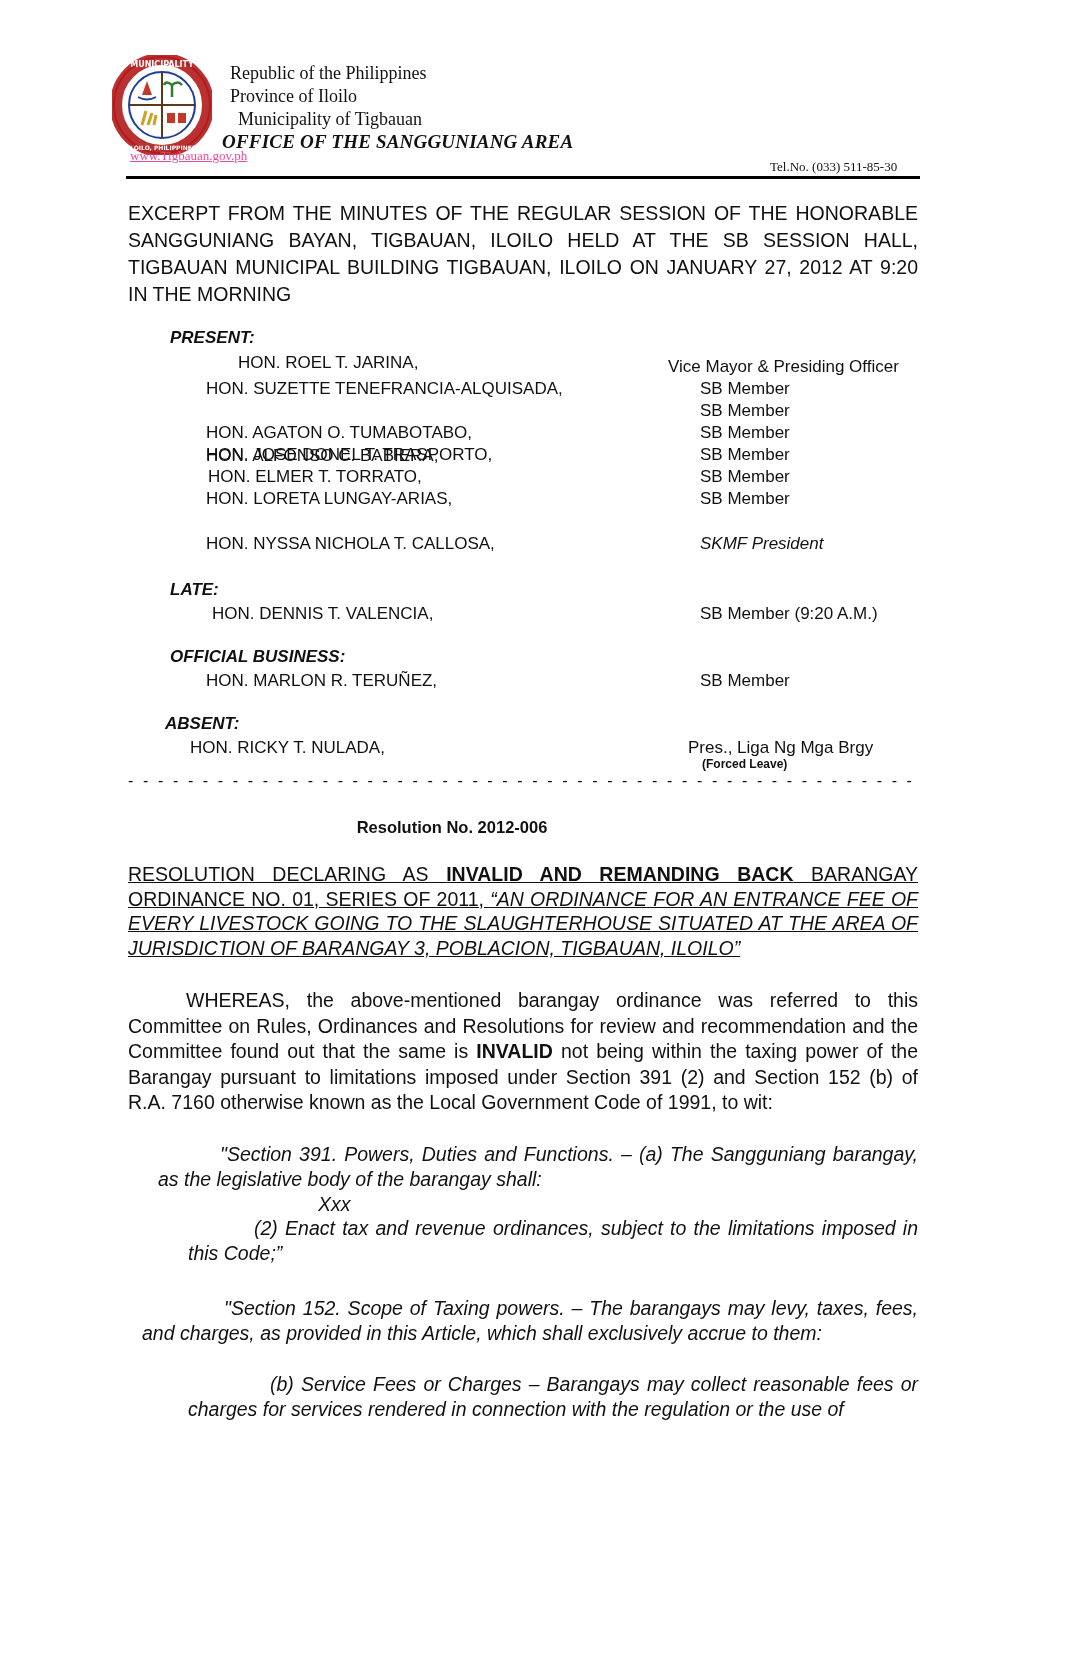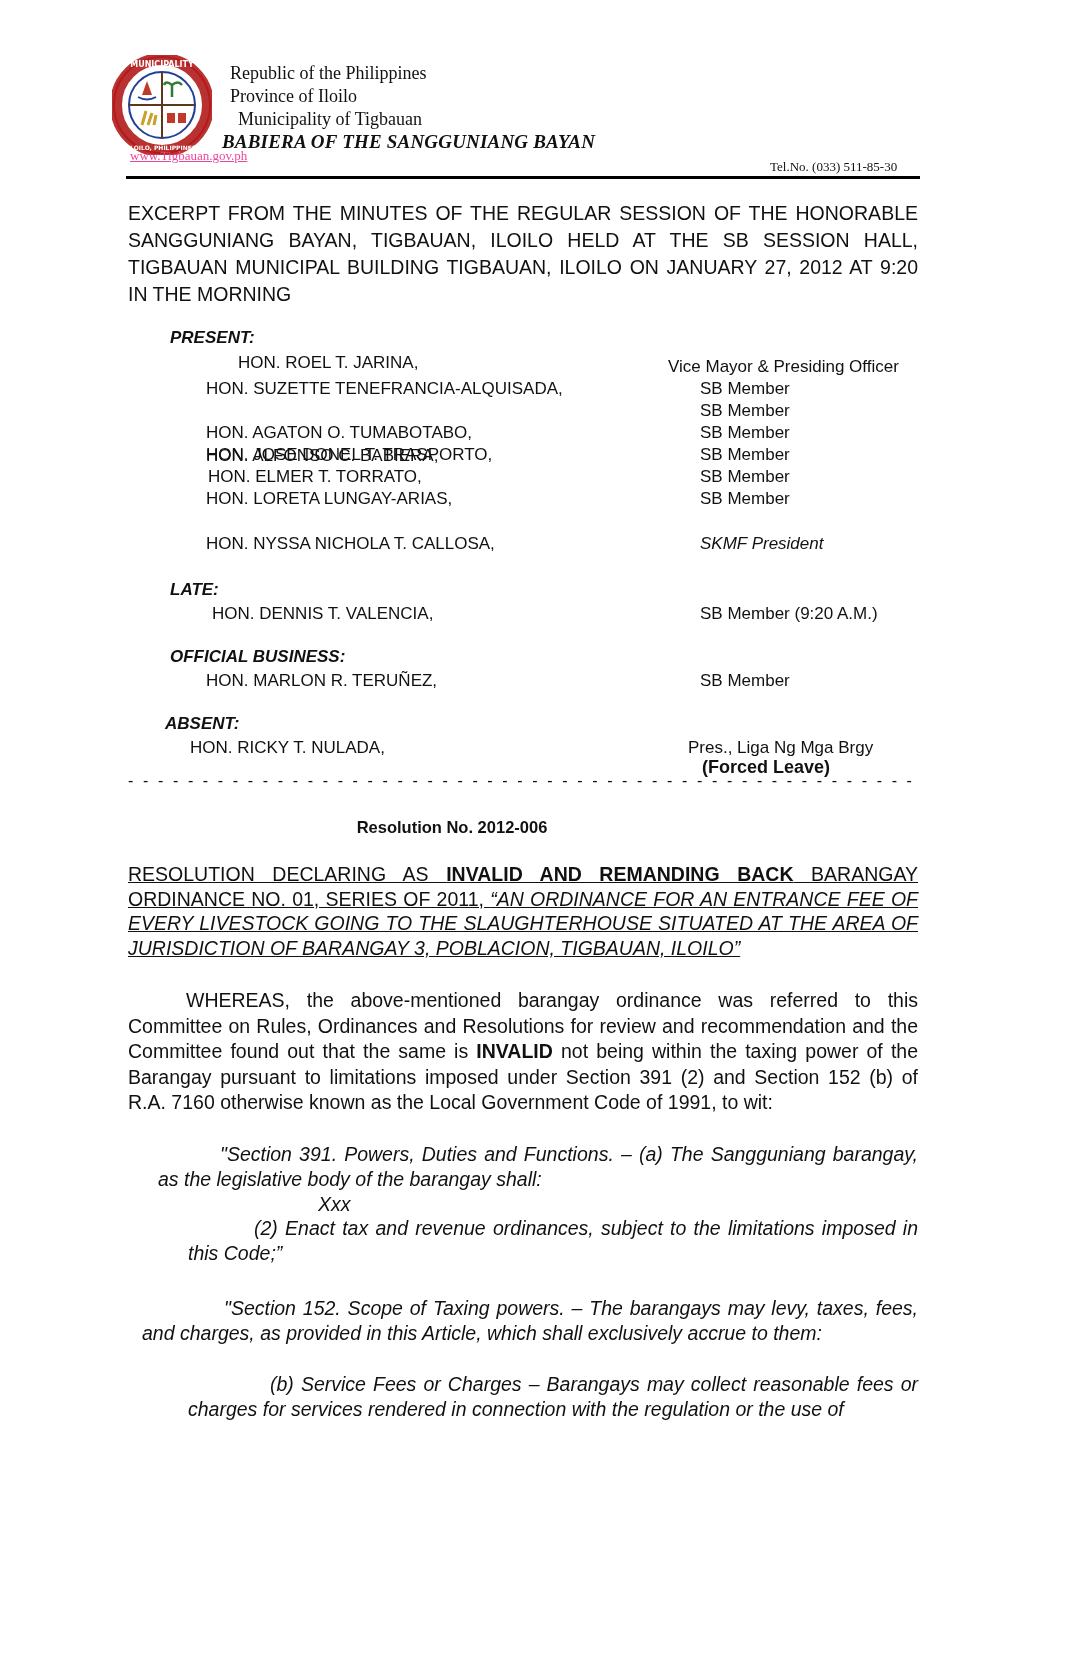--- a/index.html
+++ b/index.html
@@ -59,21 +59,21 @@
     <path d="M30 70 L34 56 M36 70 L40 58 M42 70 L44 60" stroke="#c9a227" stroke-width="3"></path>
     <rect x="55" y="58" width="8" height="10" fill="#c0392b"></rect>
     <rect x="66" y="58" width="8" height="10" fill="#c0392b"></rect>
     <text x="50" y="12" font-size="8" text-anchor="middle" fill="#fff" font-family="DejaVu Sans, sans-serif" font-weight="bold">MUNICIPALITY</text>
     <text x="50" y="95" font-size="6" text-anchor="middle" fill="#fff" font-family="DejaVu Sans, sans-serif" font-weight="bold">ILOILO, PHILIPPINES</text>
   </svg>
 </div>
 <div class="abs serif lh" id="lh1">Republic of the Philippines</div>
 <div class="abs serif lh" id="lh2">Province of Iloilo</div>
 <div class="abs serif lh" id="lh3">Municipality of Tigbauan</div>
-<div class="abs serif lh" id="lh4">BABIERA OF THE SANGGUNIANG BAYAN</div>
+<div class="abs serif lh" id="lh4">OFFICE OF THE SANGGUNIANG AREA</div>
 <a class="abs serif" id="website">www.Tigbauan.gov.ph</a>
 <div class="abs serif" id="telno">Tel.No. (033) 511-85-30</div>
 <div class="abs" id="hrule"></div>
 
 <div class="abs" id="excerpt">EXCERPT FROM THE MINUTES OF THE REGULAR SESSION OF THE HONORABLE SANGGUNIANG BAYAN, TIGBAUAN, ILOILO HELD AT THE SB SESSION HALL, TIGBAUAN MUNICIPAL BUILDING TIGBAUAN, ILOILO ON JANUARY 27, 2012 AT 9:20 IN THE MORNING</div>
 
 <div class="abs sec-head" id="present-head">PRESENT:</div>
 
 <div class="abs att pname" style="top:352px;margin-left:32px;">HON. ROEL T. JARINA,</div>
 <div class="abs att" style="top:356px; left:668px;">Vice Mayor &amp; Presiding Officer</div>
@@ -103,21 +103,21 @@
 <div class="abs att" style="top:603px; left:212px;">HON. DENNIS T. VALENCIA,</div>
 <div class="abs att prole" style="top:603px;">SB Member (9:20 A.M.)</div>
 
 <div class="abs sec-head" style="left:170px; top:647px;">OFFICIAL BUSINESS:</div>
 <div class="abs att pname" style="top:670px;">HON. MARLON R. TERUÑEZ,</div>
 <div class="abs att prole" style="top:670px;">SB Member</div>
 
 <div class="abs sec-head" style="left:165px; top:714px;">ABSENT:</div>
 <div class="abs att" style="top:737px; left:190px;">HON. RICKY T. NULADA,</div>
 <div class="abs att prole" style="top:737px; left:688px;">Pres., Liga Ng Mga Brgy</div>
-<div class="abs" style="top:757px; left:702px; font-size:18px; font-weight:bold;text-align:center;">(Forced Leave)</div>
+<div class="abs" style="top:757px; left:702px; font-size:12px; font-weight:bold;text-align:center;">(Forced Leave)</div>
 
 <div class="abs" id="dashes">- - - - - - - - - - - - - - - - - - - - - - - - - - - - - - - - - - - - - - - - - - - - - - - - - - - - - - - - - - - - - - - - - - - - - - -</div>
 
 <div class="abs" id="res-no">Resolution No. 2012-006</div>
 
 <div class="abs" id="res-title"><span>RESOLUTION DECLARING AS </span><span class="b">INVALID AND REMANDING BACK</span><span> BARANGAY ORDINANCE NO. 01, SERIES OF 2011, </span><span class="i">“AN ORDINANCE FOR AN ENTRANCE FEE OF EVERY LIVESTOCK GOING TO THE SLAUGHTERHOUSE SITUATED AT THE AREA OF JURISDICTION OF BARANGAY 3, POBLACION, TIGBAUAN, ILOILO”</span></div>
 
 <div class="abs body-p" style="top:988px;"><span class="ind"></span><span>WHEREAS, the above-mentioned barangay ordinance was referred to this Committee on Rules, Ordinances and Resolutions for review and recommendation and the Committee found out that the same is </span><span class="b">INVALID</span><span> not being within the taxing power of the Barangay pursuant to limitations imposed under Section 391 (2) and Section 152 (b) of R.A. 7160 otherwise known as the Local Government Code of 1991, to wit:</span></div>
 
 <div class="abs quote" style="left:158px; top:1142px; width:760px; text-indent:62px;">"Section 391. Powers, Duties and Functions. – (a) The Sangguniang barangay, as the legislative body of the barangay shall:</div>

